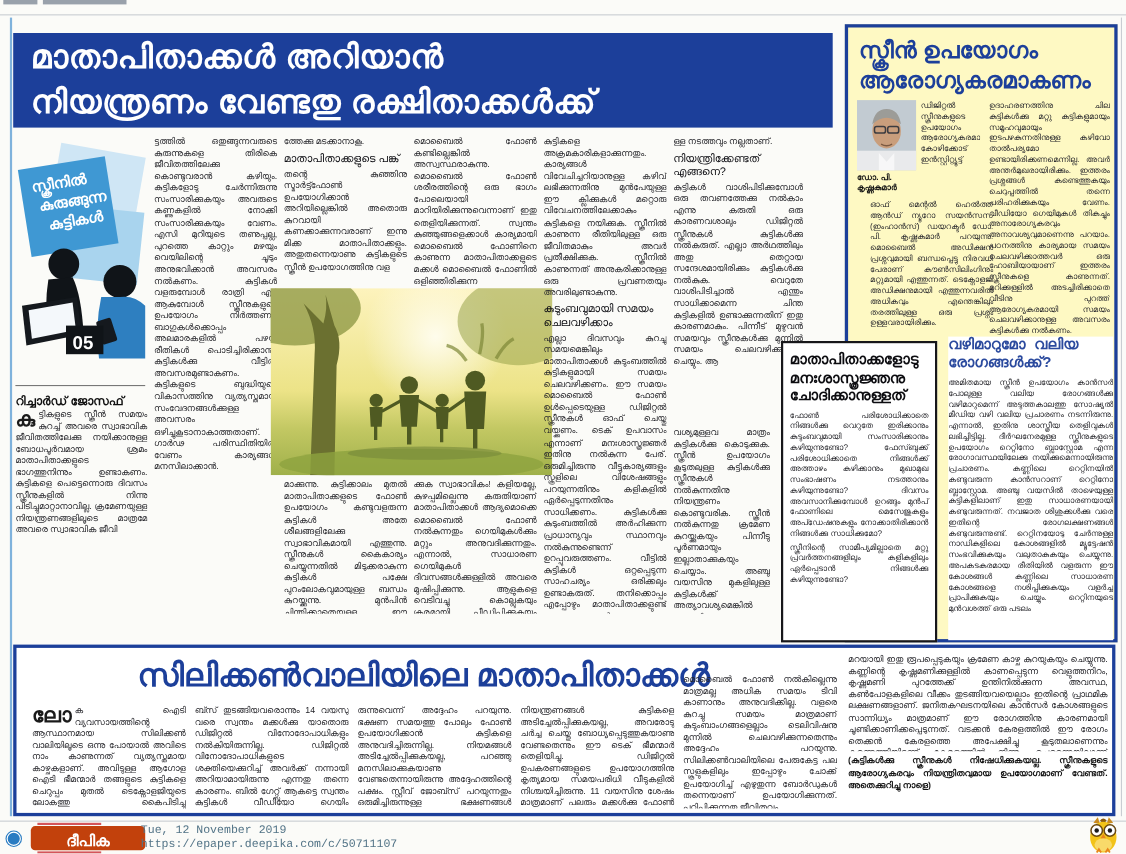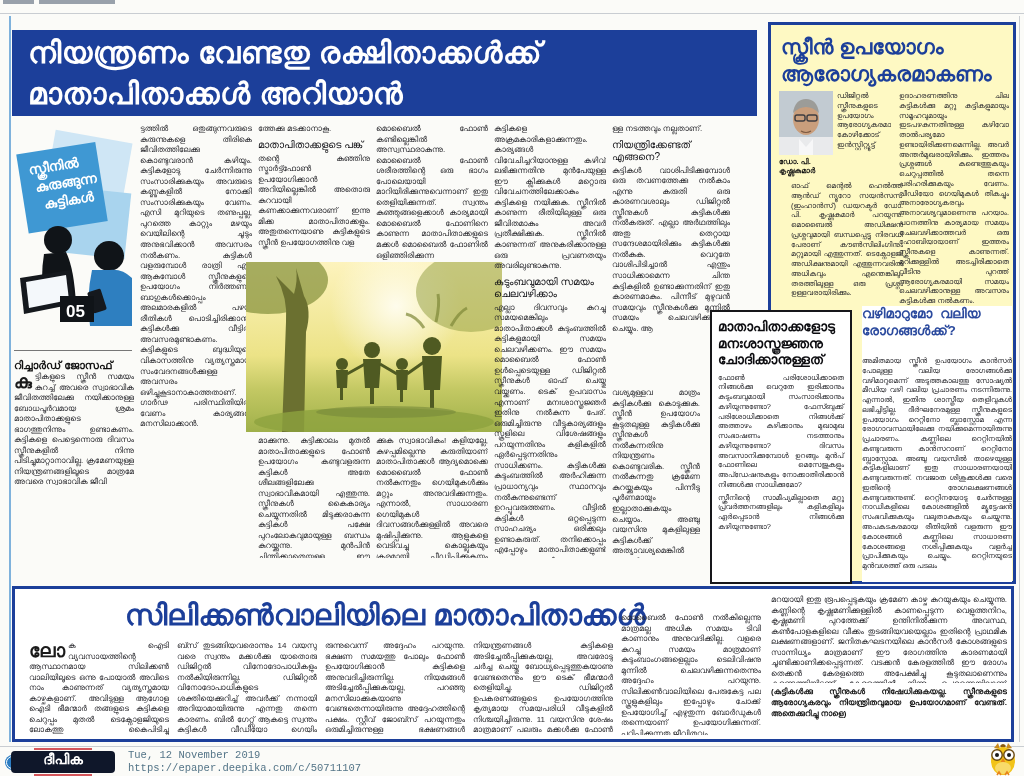--- a/index.html
+++ b/index.html
@@ -31,39 +31,39 @@
   .psybody{font-size:7.4px;line-height:1.32;color:#26262b;text-align:justify;}
   .psybody p{margin:0 0 3px;}
   
   .botbox{left:12px;top:586px;width:1002px;height:156px;border:3px solid #1c3f9a;background:#fff;box-sizing:border-box;}
   .bottitle{position:absolute;left:110px;top:2px;width:590px;text-align:left;
             font-size:29px;font-weight:bold;color:#1c3f9a;line-height:48px;}
   .note{font-weight:bold;font-size:8px;line-height:1.35;color:#111;text-align:justify;}
   
   .footer-date{position:absolute;left:128px;top:749px;font-family:"Liberation Mono","DejaVu Sans Mono",monospace;
                font-size:10.5px;line-height:13px;color:#537487;}
-  .logo{position:absolute;left:11px;top:751px;width:104px;height:22px;background:#0f172a;border-radius:4px;
-        display:flex;align-items:flex-start;justify-content:center;color:#fff;font-weight:bold;font-size:14px;}
+  .logo{position:absolute;left:28px;top:751px;width:104px;height:22px;background:#c2410c;border-radius:4px;
+        display:flex;align-items:flex-end;justify-content:center;color:#fff;font-weight:bold;font-size:14px;}
   .logodot{position:absolute;left:6px;top:756px;width:11px;height:11px;border-radius:50%;background:#2a7cc2;
            border:1px solid #fff;box-shadow:0 0 0 1px #2a7cc2;}
   .redtick{position:absolute;background:#d4555a;height:2px;}
   .topmark{position:absolute;top:0;height:4px;background:#99a1ab;}
 </style>
 </head>
 <body>
 
 <div class="topmark" style="left:3px;width:31px;"></div>
 <div class="topmark" style="left:39px;width:76px;"></div>
 <div class="frame-line" style="left:0;top:13px;width:1024px;height:1px;"></div>
 <div class="leftrule" style="left:9px;top:16px;height:726px;"></div>
 <div class="frame-line" style="left:1019px;top:16px;width:1px;height:726px;"></div>
 
 <div class="abs band">
+  <div>മാതാപിതാക്കൾ അറിയാൻ</div>
   <div>നിയന്ത്രണം വേണ്ടതു രക്ഷിതാക്കൾക്ക്</div>
-  <div>മാതാപിതാക്കൾ അറിയാൻ</div>
 </div>
 
 <div class="abs" style="left:14px;top:128px;width:120px;height:214px;">
   <svg width="120" height="214" viewBox="0 0 120 214">
     <rect x="34" y="8" width="78" height="82" fill="#cfe6f5" transform="rotate(10 73 49)"></rect>
     <rect x="52" y="62" width="62" height="66" fill="#a9d4ee" transform="rotate(6 83 95)"></rect>
     <g transform="rotate(-9 47 60)">
       <rect x="8" y="20" width="80" height="80" fill="#3f98d3"></rect>
       <text x="18" y="42" font-size="13.5" font-weight="bold" fill="#ffffff">സ്ക്രീനിൽ</text>
       <text x="22" y="60" font-size="13.5" font-weight="bold" fill="#ffffff">കുരുങ്ങുന്ന</text>
@@ -196,21 +196,21 @@
   <div class="col" style="left:128px;top:66px;width:110px;height:214px;position:absolute;font-size:7.4px;">
     <span>ഉദാഹരണത്തിനു ചില കുട്ടികൾക്കു മറ്റു കുട്ടികളുമായും സമൂഹവുമായും ഇടപഴകുന്നതിനുള്ള കഴിവോ താൽപര്യമോ ഉണ്ടായിരിക്കണമെന്നില്ല. അവർ അന്തർമുഖരായിരിക്കും. ഇത്തരം പ്രശ്നങ്ങൾ കണ്ടെത്തുകയും ചെറുപ്പത്തിൽ തന്നെ പരിഹരിക്കുകയും വേണം. വീഡിയോ ഗെയിമുകൾ തികച്ചും അനാരോഗ്യകരവും അനാവശ്യവുമാണെന്നു പറയാം. പഠനത്തിനു കാര്യമായ സമയം ചെലവഴിക്കാത്തവർ ഒരു ഹോബിയായാണ് ഇത്തരം സ്ക്രീനുകളെ കാണുന്നത്. മുറിക്കുള്ളിൽ അടച്ചിരിക്കാതെ വീടിനു പുറത്ത് ആരോഗ്യകരമായി സമയം ചെലവഴിക്കാനുള്ള അവസരം കുട്ടികൾക്കു നൽകണം.</span>
   </div>
 </div>
 
 <div class="abs" style="left:862px;top:306px;width:150px;height:276px;background:#fff;z-index:5;">
   <div class="bluesub">
     <div>വഴിമാറുമോ വലിയ</div>
     <div>രോഗങ്ങൾക്ക്?</div>
   </div>
-  <div class="col" style="position:static;width:150px;height:236px;font-size:7.4px;margin-top:16px;">
+  <div class="col" style="position:static;width:150px;height:236px;font-size:7.4px;margin-top:3px;">
     <span>അമിതമായ സ്ക്രീൻ ഉപയോഗം കാൻസർ പോലുള്ള വലിയ രോഗങ്ങൾക്കു വഴിമാറുമെന്ന് അടുത്തകാലത്തു സോഷ്യൽ മീഡിയ വഴി വലിയ പ്രചാരണം നടന്നിരുന്നു. എന്നാൽ, ഇതിനു ശാസ്ത്രീയ തെളിവുകൾ ലഭിച്ചിട്ടില്ല. ദീർഘനേരമുള്ള സ്ക്രീനുകളുടെ ഉപയോഗം റെറ്റിനോ ബ്ലാസ്റ്റോമ എന്ന രോഗാവസ്ഥയിലേക്കു നയിക്കുമെന്നായിരുന്നു പ്രചാരണം. കണ്ണിലെ റെറ്റിനയിൽ കണ്ടുവരുന്ന കാൻസറാണ് റെറ്റിനോ ബ്ലാസ്റ്റോമ. അഞ്ചു വയസിൽ താഴെയുള്ള കുട്ടികളിലാണ് ഇതു സാധാരണയായി കണ്ടുവരുന്നത്. നവജാത ശിശുക്കൾക്കു വരെ ഇതിന്റെ രോഗലക്ഷണങ്ങൾ കണ്ടുവരുന്നുണ്ട്. റെറ്റിനയോടു ചേർന്നുള്ള നാഡികളിലെ കോശങ്ങളിൽ മ്യൂട്ടേഷൻ സംഭവിക്കുകയും വലുതാകുകയും ചെയ്യുന്നു. അപകടകരമായ രീതിയിൽ വളരുന്ന ഈ കോശങ്ങൾ കണ്ണിലെ സാധാരണ കോശങ്ങളെ നശിപ്പിക്കുകയും വളർച്ച പ്രാപിക്കുകയും ചെയ്യും. റെറ്റിനയുടെ മുൻവശത്ത് ഒരു പടലം</span>
   </div>
 </div>
 
 <div class="abs psybox">
   <div class="psytitle">മാതാപിതാക്കളോടു മനഃശാസ്ത്രജ്ഞനു ചോദിക്കാനുള്ളത്</div>
   <div class="psybody">
     <p>ഫോൺ പരിശോധിക്കാതെ നിങ്ങൾക്കു വെറുതേ ഇരിക്കാനും കുടുംബവുമായി സംസാരിക്കാനും കഴിയുന്നുണ്ടോ? ഫേസ്ബുക്ക് പരിശോധിക്കാതെ നിങ്ങൾക്ക് അത്താഴം കഴിക്കാനും മുഖാമുഖ സംഭാഷണം നടത്താനും കഴിയുന്നുണ്ടോ? ദിവസം അവസാനിക്കുമ്പോൾ ഉറങ്ങും മുൻപ് ഫോണിലെ മെസേജുകളും അപ്ഡേഷനുകളും നോക്കാതിരിക്കാൻ നിങ്ങൾക്കു സാധിക്കുമോ?</p>
     <p>സ്ക്രീനിന്റെ സാമീപ്യമില്ലാതെ മറ്റു പ്രവർത്തനങ്ങളിലും കളികളിലും ഏർപ്പെടാൻ നിങ്ങൾക്കു കഴിയുന്നുണ്ടോ?</p>
   </div>

